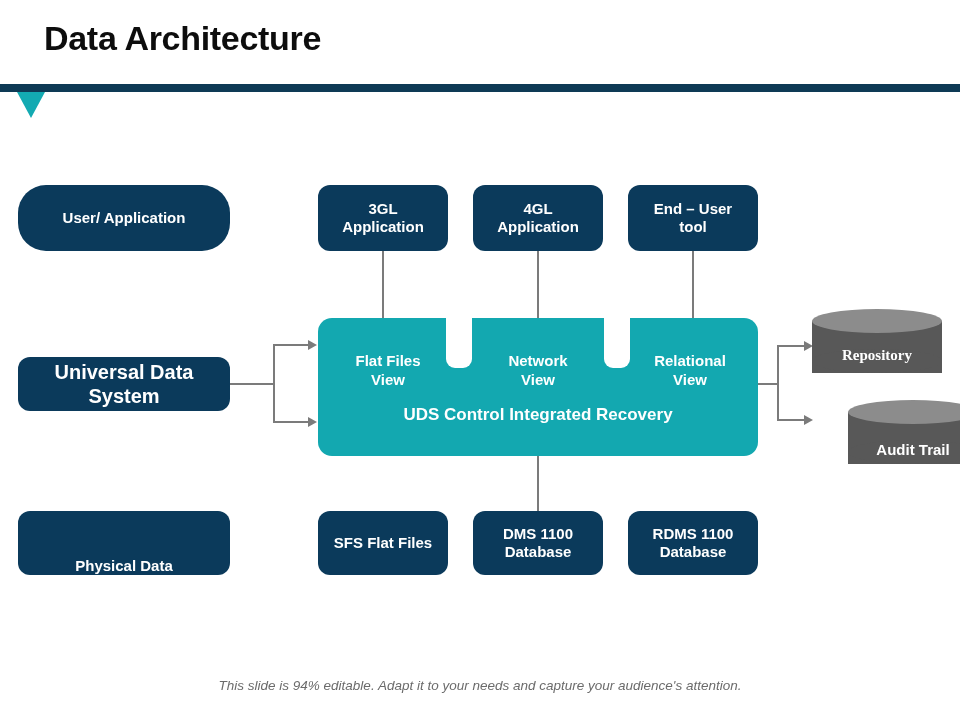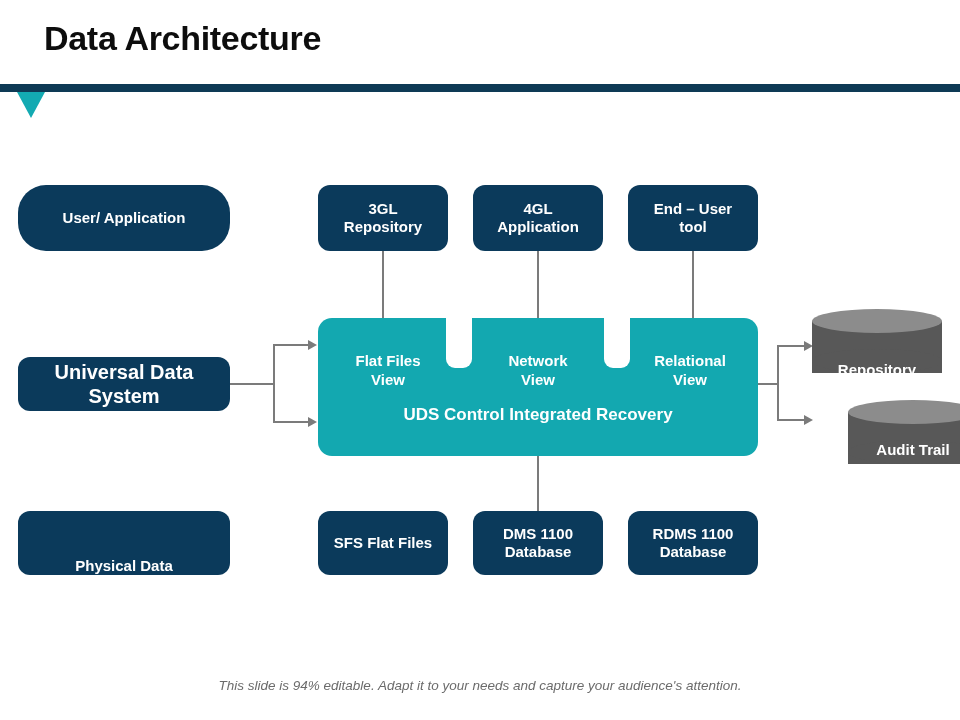--- a/index.html
+++ b/index.html
@@ -178,21 +178,21 @@
   <div class="node navy" style="left:18px; top:357px; width:212px; height:54px; font-size:20px;">
     <span>Universal Data System</span>
   </div>
 
   <div class="node navy" style="left:18px; top:511px; width:212px; height:64px; font-size:15px;align-items:flex-end;">
     <span>Physical Data</span>
   </div>
 
   <div class="node navy" style="left:318px; top:185px; width:130px; height:66px; font-size:15px;">
     <span>3GL
-Repository</span>
+Application</span>
   </div>
 
   <div class="node navy" style="left:473px; top:185px; width:130px; height:66px; font-size:15px;">
     <span>4GL
 Application</span>
   </div>
 
   <div class="node navy" style="left:628px; top:185px; width:130px; height:66px; font-size:15px;">
     <span>End – User
 tool</span>
@@ -238,21 +238,21 @@
   <div class="conn v" style="left:777px; top:345px; height:76px;"></div>
   <div class="conn h" style="left:777px; top:345px; width:30px;"></div>
   <div class="arrowhead" style="left:804px; top:341px;"></div>
   <div class="conn h" style="left:777px; top:419px; width:30px;"></div>
   <div class="arrowhead" style="left:804px; top:415px;"></div>
 
   <div class="cylinder" style="left:812px; top:309px; width:130px; height:76px;">
     <div class="cyl-body" style="top:12px; width:130px; height:52px;"></div>
     <div class="cyl-bottom-cap" style="top:40px; width:130px; height:24px;"></div>
     <div class="cyl-top" style="width:130px; height:24px;"></div>
-    <div class="cyl-label" style="top:52px;">
+    <div class="cyl-label" style="top:38px;font-family:Liberation Serif, serif;">
       <span>Repository</span>
     </div>
   </div>
 
   <div class="cylinder" style="left:812px; top:400px; width:130px; height:76px;margin-left:36px;">
     <div class="cyl-body" style="top:12px; width:130px; height:52px;"></div>
     <div class="cyl-bottom-cap" style="top:40px; width:130px; height:24px;"></div>
     <div class="cyl-top" style="width:130px; height:24px;"></div>
     <div class="cyl-label" style="top:41px;">
       <span>Audit Trail</span>

